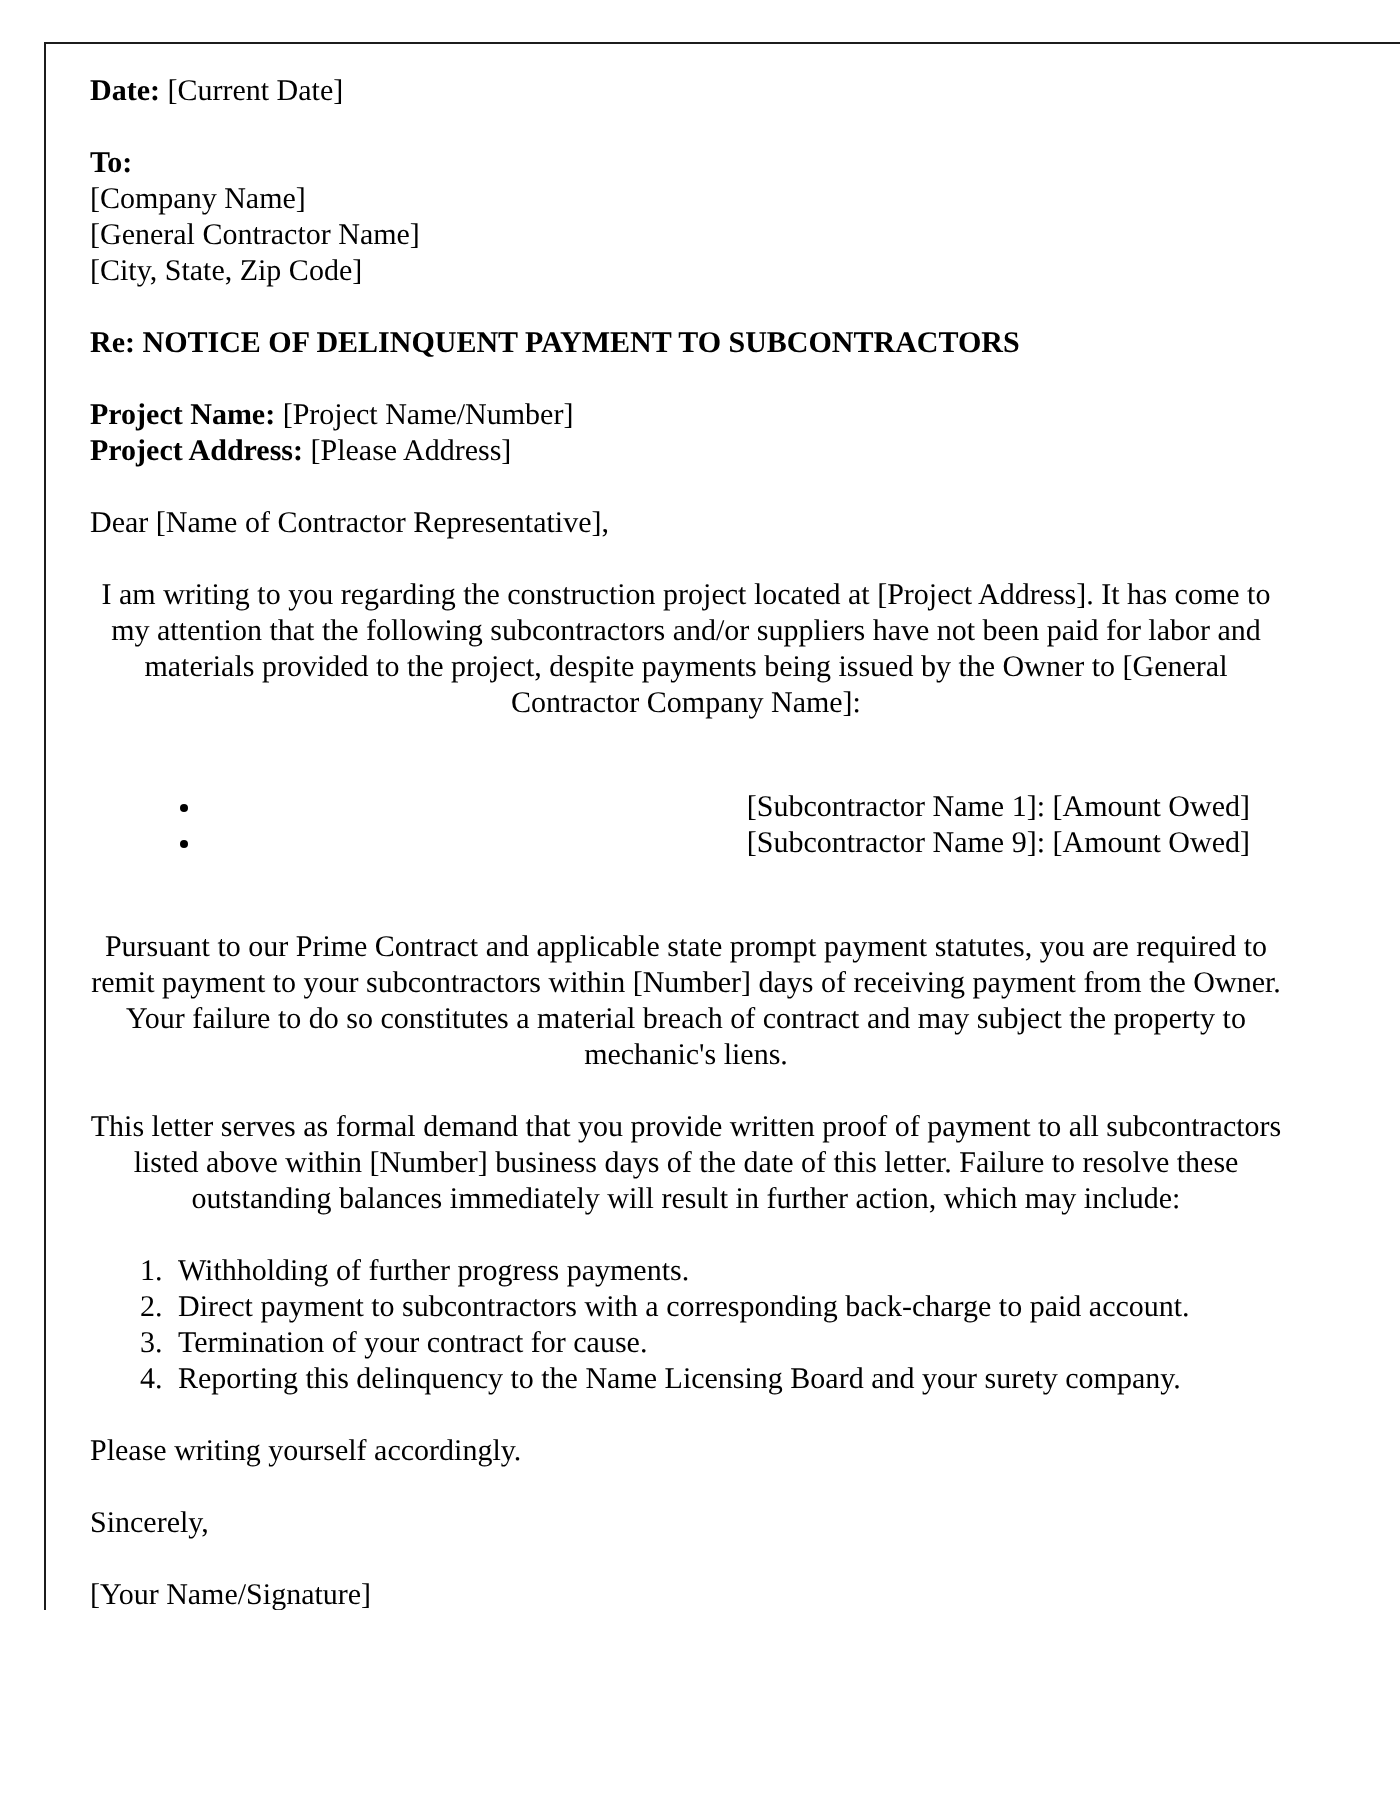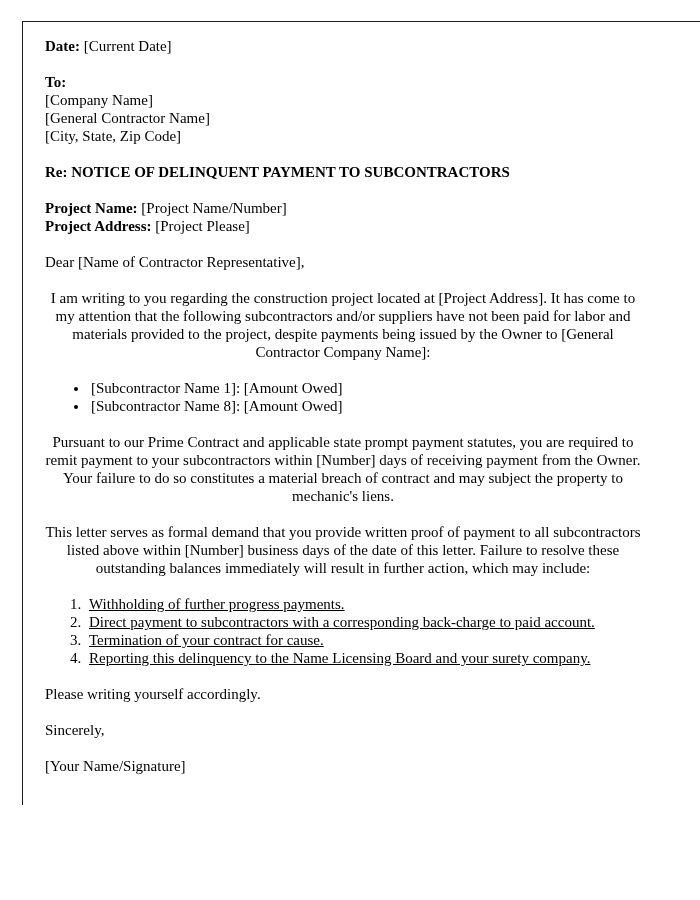--- a/index.html
+++ b/index.html
@@ -40,37 +40,37 @@
     margin: 0;
   }
   .para {
     margin: 0;
     text-align: center;
     line-height: 18px;
   }
   .gap-sm { height: 18px; }
 
   ul.bullets {
-    margin: 0;
+    margin: 16px;
     padding: 0 0 0 44px;
     list-style-type: disc;
+    text-align: right;
   }
   ul.bullets li {
     line-height: 18px;
     padding-left: 2px;
   }
   ol.numbers {
     margin: 0;
     padding: 0 0 0 40px;
     list-style-type: decimal;
   }
   ol.numbers li {
     line-height: 18px;
     padding-left: 4px;
-    text-decoration: underline;
   }
   .heading-line {
     font-weight: bold;
   }
   .label {
     font-weight: bold;
   }
 </style>
 </head>
 <body>
@@ -87,35 +87,35 @@
     <div class="block">[General Contractor Name]</div>
     <div class="block">[City, State, Zip Code]</div>
 
     <div class="gap-sm"></div>
 
     <div class="block heading-line"><span>Re:</span> <span>NOTICE OF DELINQUENT PAYMENT TO SUBCONTRACTORS</span></div>
 
     <div class="gap-sm"></div>
 
     <div class="block"><span class="label">Project Name:</span> <span>[Project Name/Number]</span></div>
-    <div class="block"><span class="label">Project Address:</span> <span>[Project Please]</span></div>
+    <div class="block"><span class="label">Project Address:</span> <span>[Please Address]</span></div>
 
     <div class="gap-sm"></div>
 
     <div class="block">Dear [Name of Contractor Representative],</div>
 
     <div class="gap-sm"></div>
 
     <p class="para">I am writing to you regarding the construction project located at [Project Address]. It has come to my attention that the following subcontractors and/or suppliers have not been paid for labor and materials provided to the project, despite payments being issued by the Owner to [General Contractor Company Name]:</p>
 
     <div class="gap-sm"></div>
 
     <ul class="bullets">
       <li>[Subcontractor Name 1]: [Amount Owed]</li>
-      <li>[Subcontractor Name 8]: [Amount Owed]</li>
+      <li>[Subcontractor Name 9]: [Amount Owed]</li>
     </ul>
 
     <div class="gap-sm"></div>
 
     <p class="para">Pursuant to our Prime Contract and applicable state prompt payment statutes, you are required to remit payment to your subcontractors within [Number] days of receiving payment from the Owner. Your failure to do so constitutes a material breach of contract and may subject the property to mechanic's liens.</p>
 
     <div class="gap-sm"></div>
 
     <p class="para">This letter serves as formal demand that you provide written proof of payment to all subcontractors listed above within [Number] business days of the date of this letter. Failure to resolve these outstanding balances immediately will result in further action, which may include:</p>
 

